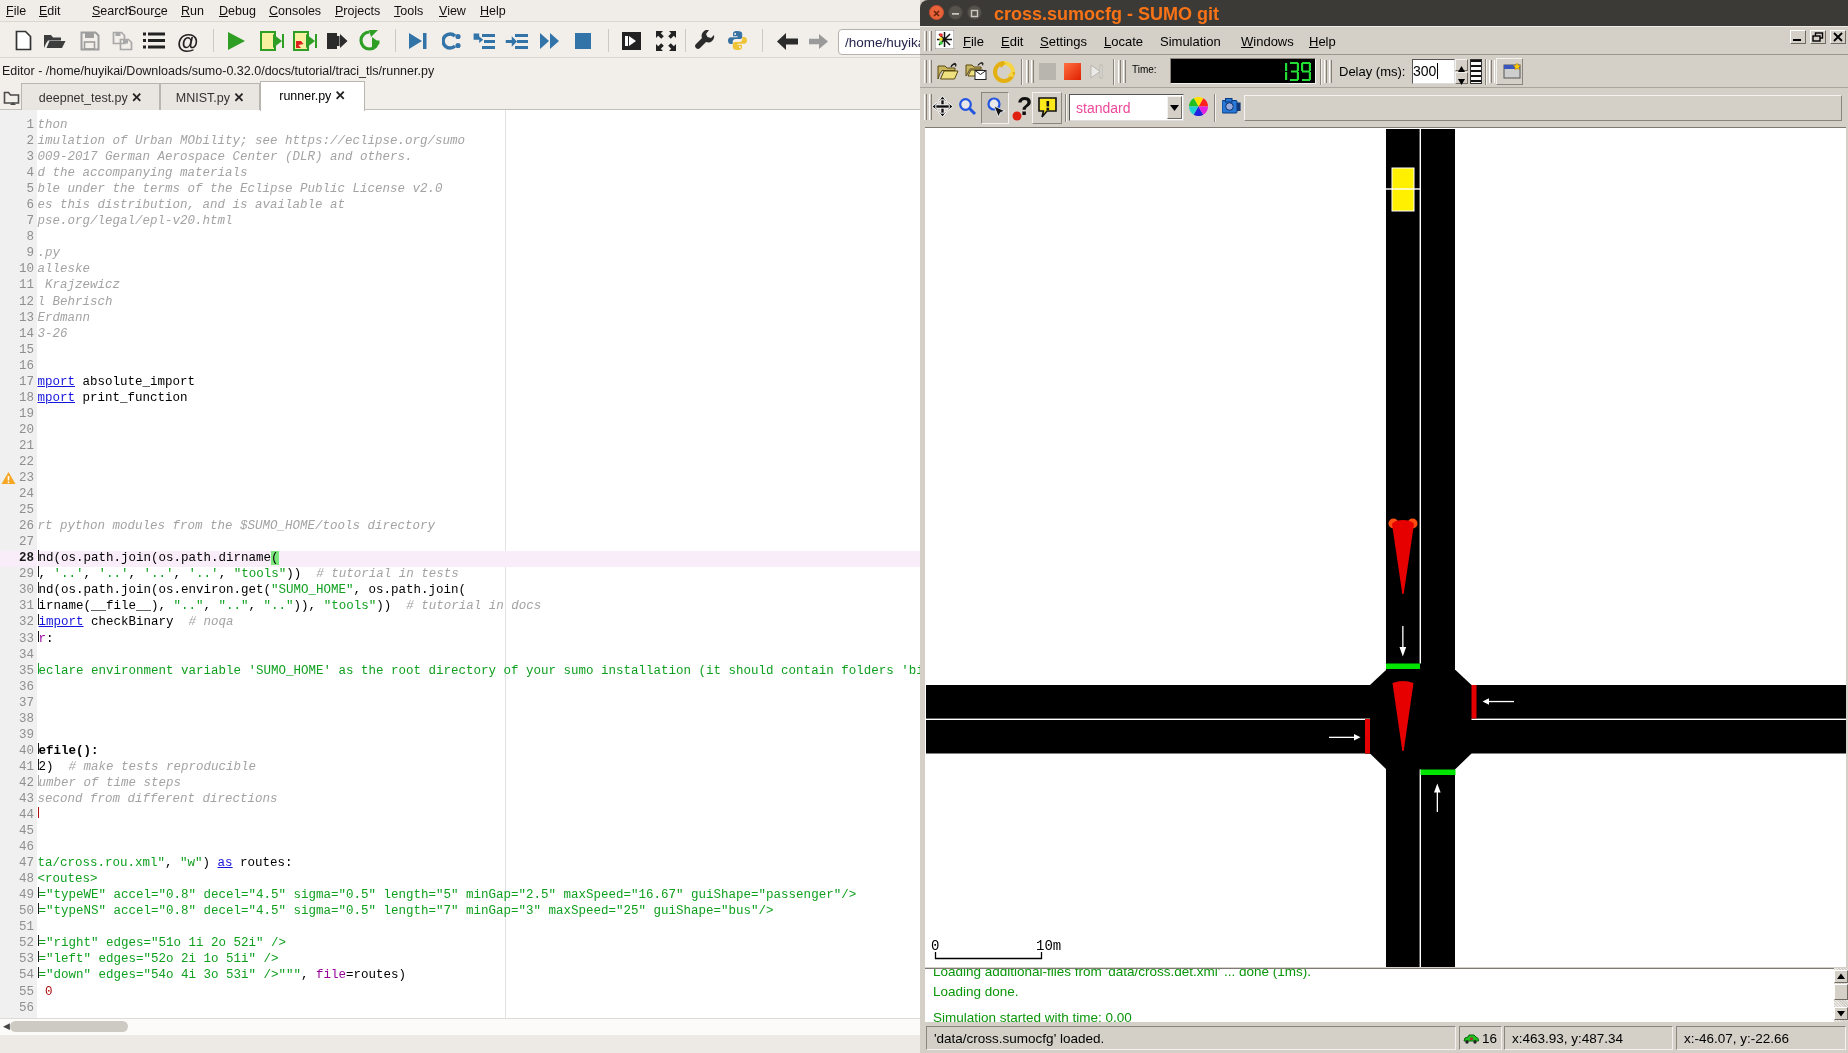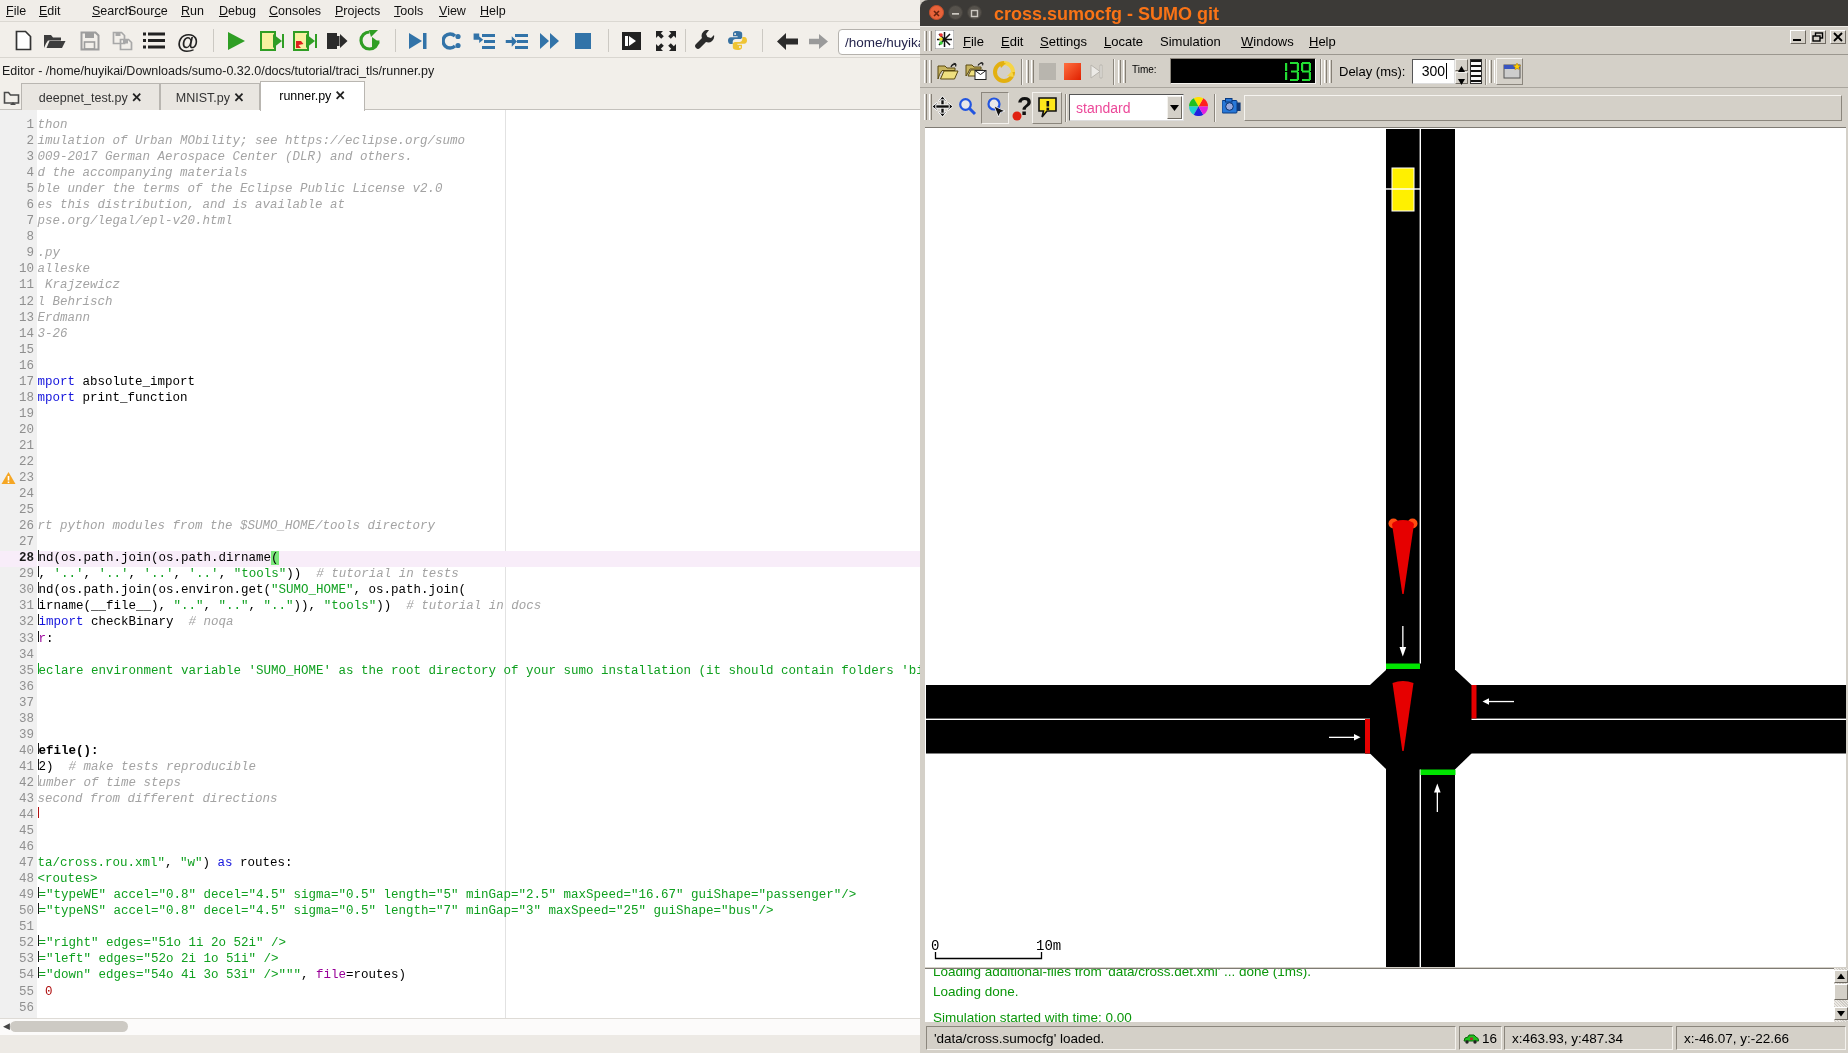--- a/index.html
+++ b/index.html
@@ -20,21 +20,21 @@
   .tab.active { top:0; height:30px; background:#fff; color:#000; z-index:3; border-bottom:none; }
   .tab b { font-weight:bold; font-size:13px; color:#222; font-family:"Liberation Sans",sans-serif; }
   
   #editor { position:absolute; left:0; top:110px; width:920px; height:908px; background:#fff; overflow:hidden; }
   #gutter { position:absolute; left:0; top:0; width:37px; height:908px; background:#f0f0f0; }
   #gutter pre { position:absolute; top:7px; right:3px; text-align:right; font-family:"Liberation Mono",monospace; font-size:12.5px; line-height:16.05px; color:#8f8f8f; }
   #edge { position:absolute; left:505px; top:0; width:1px; height:908px; background:#e2e2e2; }
   #curline { position:absolute; left:38px; top:441px; width:882px; height:16px; background:#f8edf9; }
   #code { position:absolute; left:37.5px; top:7px; font-family:"Liberation Mono",monospace; font-size:12.5px; line-height:16.05px; color:#000; white-space:pre; }
   .c { color:#a3a3a3; font-style:italic; }
-  .k, .b { color:#1414dc; }
+  .k, .b { color:#1414dc;text-decoration:underline; }
   .sl { display:inline-block; width:0; border-left:1.6px solid #151515; height:11px; }
   .s { color:#10a020; }
   .m { color:#990099; }
   .n { color:#b01010; }
   .d { font-weight:bold; }
   
   #hscroll { position:absolute; left:0; top:1018px; width:920px; height:17px; background:#fcfbfa; border-top:1px solid #dedbd6; }
   #hthumb { position:absolute; left:10px; top:1021px; width:118px; height:11px; background:#cdcac4; border-radius:6px; }
   #spybottom { position:absolute; left:0; top:1035px; width:920px; height:18px; background:#edeae5; }
   
@@ -436,21 +436,21 @@
               <rect x="7.8" y="10" width="2.2" height="8"></rect>
               <rect x="1" y="17" width="8" height="2"></rect>
             </g>
         </g>
       </svg>
     </div>
     <div class="toolsep" style="left:400px;top:4px;height:26px"></div>
     <div class="fxhandle" style="left:404px;top:5px;height:23px"></div>
     <div class="fxhandle" style="left:409px;top:5px;height:23px"></div>
     <span class="abs" style="left:419px;top:9px;font-size:13px;color:#000">Delay (ms):</span>
-    <div class="abs" style="left:492px;top:4px;width:43px;height:25px;background:#fff;border:1px solid;border-color:#555 #ddd #ddd #555;font-size:14px;color:#000;text-align:right;padding:3px 7px 0 0">300<span style="border-left:1px solid #000;margin-left:1px"></span></div>
+    <div class="abs" style="left:492px;top:4px;width:43px;height:25px;background:#fff;border:1px solid;border-color:#555 #ddd #ddd #555;font-size:14px;color:#000;text-align:left;padding:3px 7px 0 0">300<span style="border-left:1px solid #000;margin-left:1px"></span></div>
     <div class="abs" style="left:535px;top:4px;width:13px;height:12px;background:#d4d0c8;border:1px solid;border-color:#f4f2ee #6f6a62 #6f6a62 #f4f2ee"><svg width="11" height="10">
           <path d="M5.5 2 L9 8 H2 z" fill="#000"></path>
         </svg></div>
     <div class="abs" style="left:535px;top:17px;width:13px;height:12px;background:#d4d0c8;border:1px solid;border-color:#f4f2ee #6f6a62 #6f6a62 #f4f2ee"><svg width="11" height="10">
           <path d="M5.5 8 L9 2 H2 z" fill="#000"></path>
         </svg></div>
     <div class="abs" style="left:550px;top:4px;width:12px;height:25px;border:1px solid #333;background:repeating-linear-gradient(180deg,#111 0 2px,#f8f8f8 2px 5px)"></div>
     <div class="toolsep" style="left:565px;top:4px;height:26px"></div>
     <div class="fxhandle" style="left:569px;top:5px;height:23px"></div>
     <div class="fxhandle" style="left:574px;top:5px;height:23px"></div>

